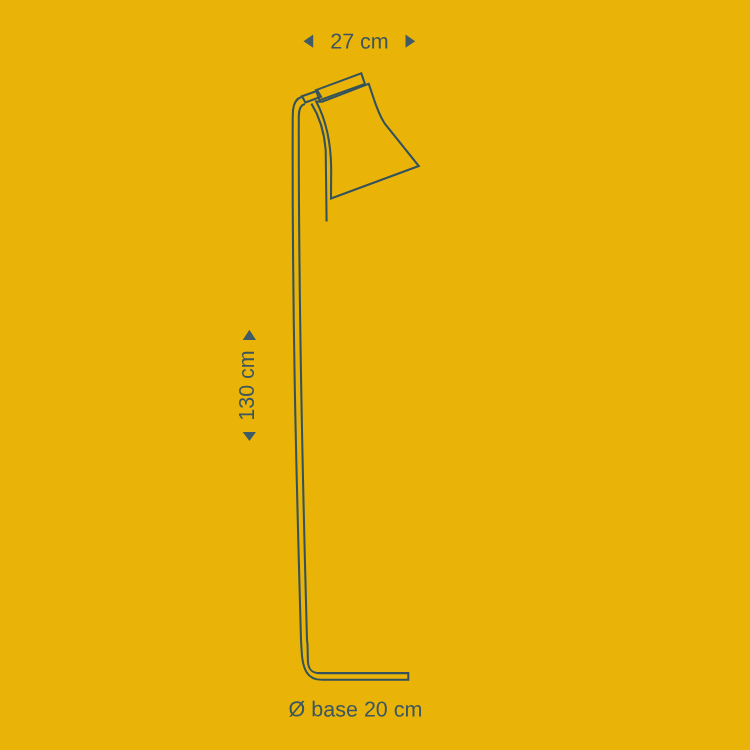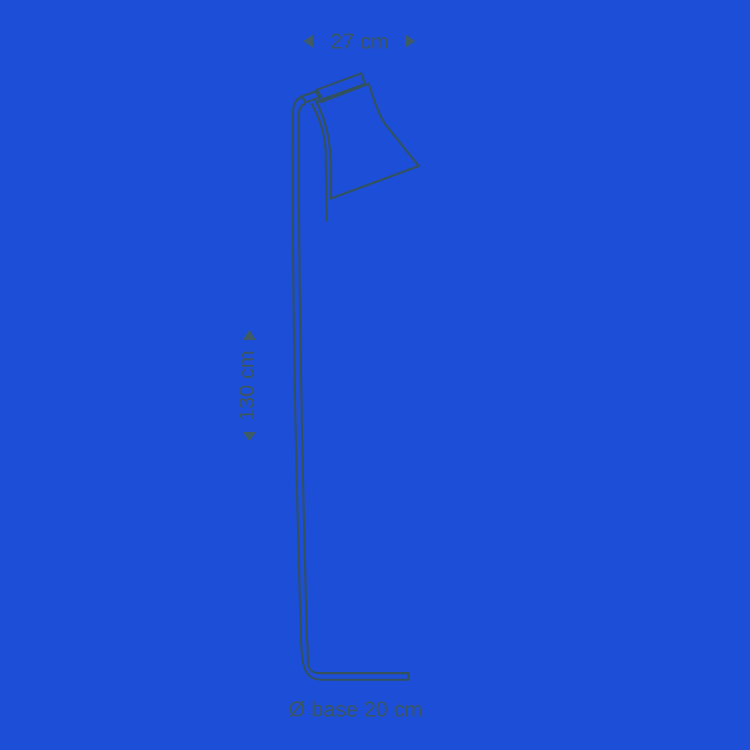--- a/index.html
+++ b/index.html
@@ -1,16 +1,16 @@
 <!DOCTYPE html>
 <html><head>
 <meta charset="utf-8">
 <style>
   html,body{margin:0;padding:0;background:#ffffff;}
-  .page{position:relative;width:750px;height:750px;background:#1d4ed8;overflow:hidden;}
+  .page{position:relative;width:750px;height:750px;background:#eab308;overflow:hidden;}
   svg text{font-family:"Liberation Sans",sans-serif;fill:#3a5660;}
 </style>
 </head>
 <body>
 <div class="page">
 <svg width="750" height="750" viewBox="0 0 750 750" xmlns="http://www.w3.org/2000/svg">
   <g fill="none" stroke="#33525c" stroke-width="2.05">
 
     <path d="M 302.4,96.6 C 297.4,98.2 293.6,103.0 293.0,110.5 L 292.7,118 C 292.0,338 297.6,514 301.0,640 L 301.6,650 C 302.3,668 306.5,679.8 322,679.8 L 408.3,679.8 L 408.3,673.1 L 319.5,673.1 C 311.8,673.1 308.3,669.8 307.9,661 L 307.6,648 C 307.6,645 307.5,643 307.0,640 C 303.8,517.5 298.4,338 298.8,116 C 298.9,108.5 300.6,104.9 305.0,104.1"></path>
 

